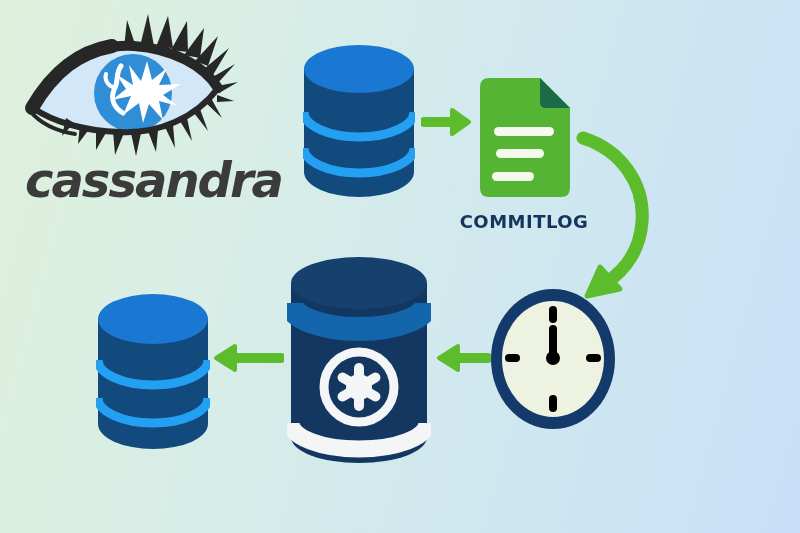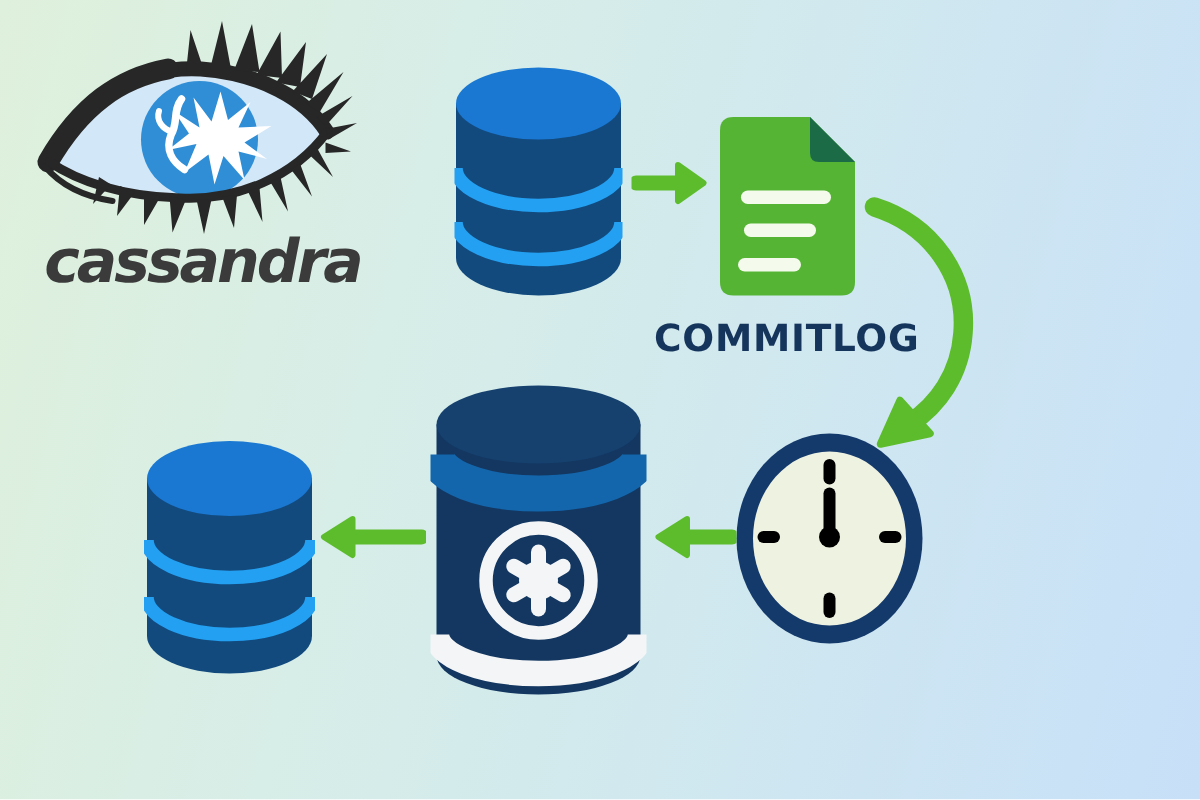--- a/index.html
+++ b/index.html
@@ -6,26 +6,26 @@
   body{font-family:"DejaVu Sans","Liberation Sans",sans-serif;}
   #stage{
     position:relative;width:800px;height:533px;overflow:hidden;
     background:linear-gradient(105deg,var(--bg-left) 0%,var(--bg-mid) 42%,var(--bg-right) 100%);
   }
   .abs{position:absolute;}
   svg{display:block;}
   .wordmark{
     font-weight:bold;font-style:italic;
     color:var(--wordmark);
-    font-size:40px;letter-spacing:-2px;
+    font-size:48px;letter-spacing:-2px;
     text-align:center;width:220px;
   }
   .commitlog-label{
     font-weight:bold;color:var(--label-navy);
-    font-size:25px;letter-spacing:.5px;text-align:center;width:176px;
+    font-size:18px;letter-spacing:.5px;text-align:center;width:176px;
   }
 </style>
 </head>
 <body>
 
 <div id="stage">
 
   <div class="abs" style="left:20px;top:8px;">
     <svg width="220" height="150" viewBox="0 0 220 150">
       <defs>

